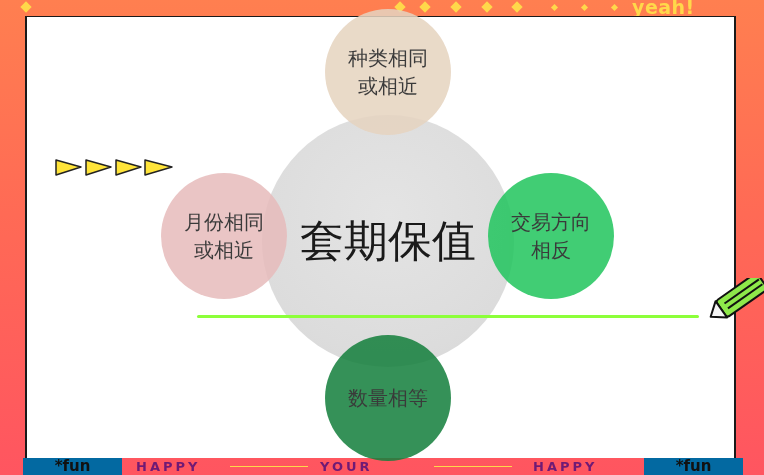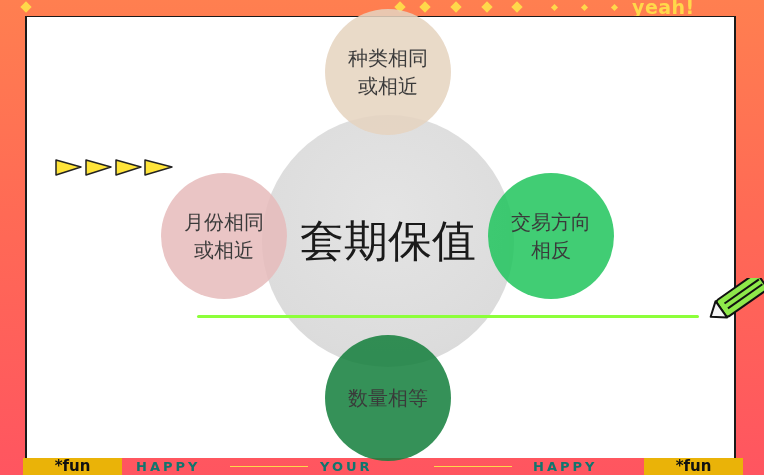--- a/index.html
+++ b/index.html
@@ -32,26 +32,26 @@
     position: absolute; left: 25px; top: 16px; width: 711px; height: 442px;
     background: #ffffff; border-left: 2px solid #1a1a1a; border-right: 2px solid #1a1a1a;
     border-top: 1px solid #1a1a1a;
     box-sizing: border-box; overflow: hidden;
   }
   .bottom-banner {
     position: absolute; left: 0; top: 458px; width: 764px; height: 17px;
   }
   .fun-tag {
     position: absolute; top: 0; height: 17px; width: 99px;
-    background: #eab308; color: #111; font-weight: bold; font-size: 15px;
+    background: #0369a1; color: #111; font-weight: bold; font-size: 15px;
     line-height: 17px; text-align: center;
   }
   .bottom-text {
     position: absolute; top: 0; height: 17px; line-height: 17px;
-    font-size: 13px; font-weight: bold; color: #0f766e; letter-spacing: 3px;
+    font-size: 13px; font-weight: bold; color: #701a75; letter-spacing: 3px;
   }
   .bottom-line {
     position: absolute; top: 8px; height: 1px; background: #ffd84a;
   }
   .circle {
     position: absolute; border-radius: 50%;
     display: flex; align-items: center; justify-content: center; text-align: center;
     color: #1a1a1a;
   }
   .center-circle {

